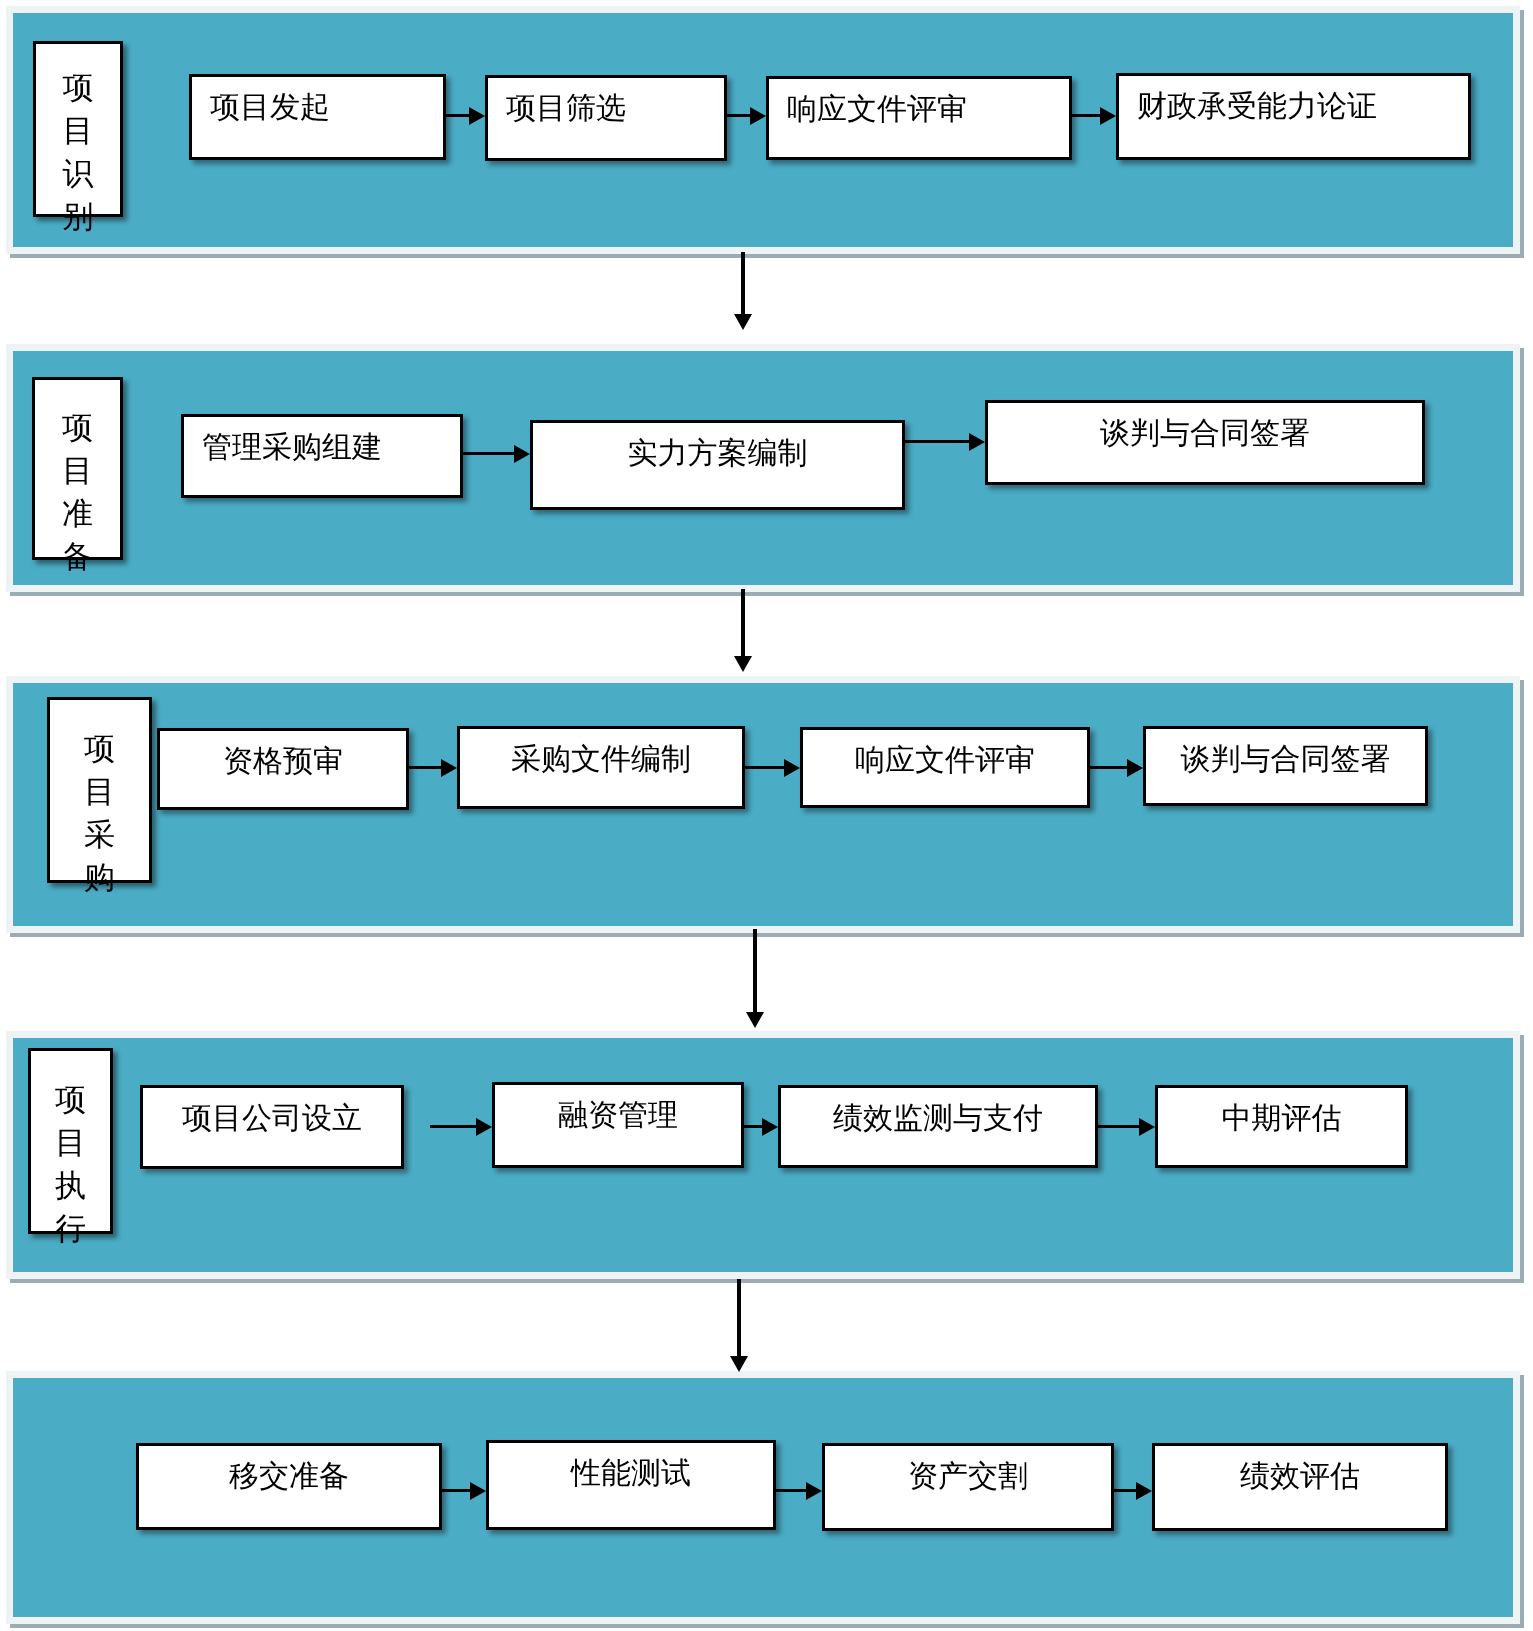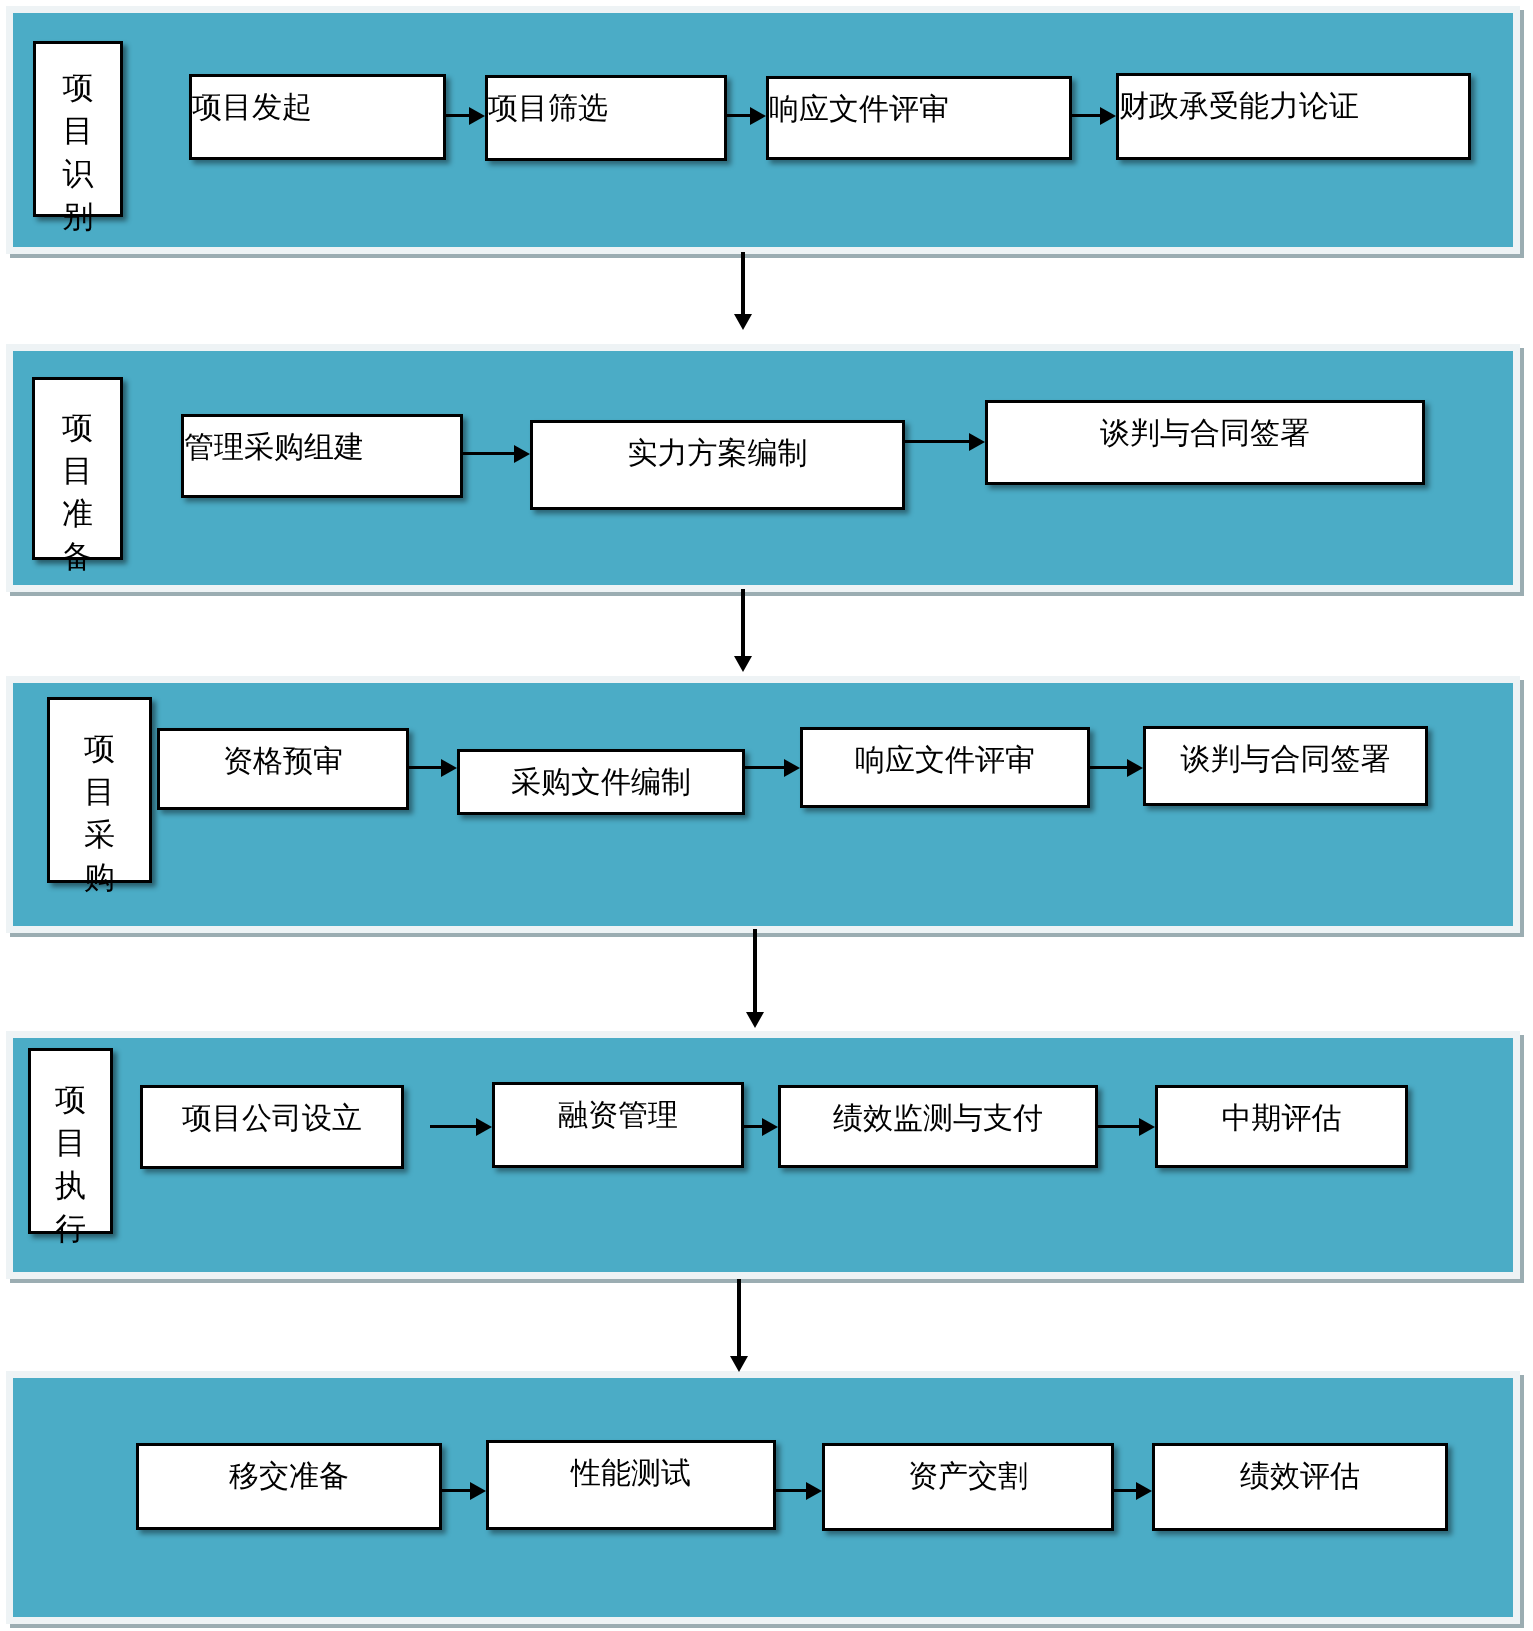--- a/index.html
+++ b/index.html
@@ -37,33 +37,33 @@
   .l3{left:47px;top:697px;width:105px;height:186px;}
   .l4{left:28px;top:1048px;width:85px;height:186px;}
 
   .node{
     position:absolute;background:#fff;border:3px solid #000;
     box-shadow:4px 4px 5px rgba(0,0,0,0.40);
     font-size:30px;line-height:36px;
     padding-top:12px;
     text-align:center;
   }
-  .node.left{text-align:left;padding-left:0;font-family:Liberation Serif, serif;}
+  .node.left{text-align:left;padding-left:18px;font-family:Liberation Serif, serif;}
 
   .n11{left:189px;top:74px;width:257px;height:86px;}
   .n12{left:485px;top:75px;width:242px;height:86px;}
   .n13{left:766px;top:76px;width:306px;height:84px;}
   .n14{left:1116px;top:73px;width:355px;height:87px;}
 
   .n21{left:181px;top:414px;width:282px;height:84px;}
   .n22{left:530px;top:404px;width:375px;height:90px;margin-top:16px;}
   .n23{left:985px;top:400px;width:440px;height:85px;}
 
   .n31{left:157px;top:728px;width:252px;height:82px;}
-  .n32{left:457px;top:749px;width:288px;height:66px;}
+  .n32{left:457px;top:726px;width:288px;height:83px;}
   .n33{left:800px;top:727px;width:290px;height:81px;}
   .n34{left:1143px;top:726px;width:285px;height:80px;}
 
   .n41{left:140px;top:1085px;width:264px;height:84px;}
   .n42{left:492px;top:1082px;width:252px;height:86px;}
   .n43{left:778px;top:1085px;width:320px;height:83px;}
   .n44{left:1155px;top:1085px;width:253px;height:83px;}
 
   .n51{left:136px;top:1443px;width:306px;height:87px;}
   .n52{left:486px;top:1440px;width:290px;height:90px;}

